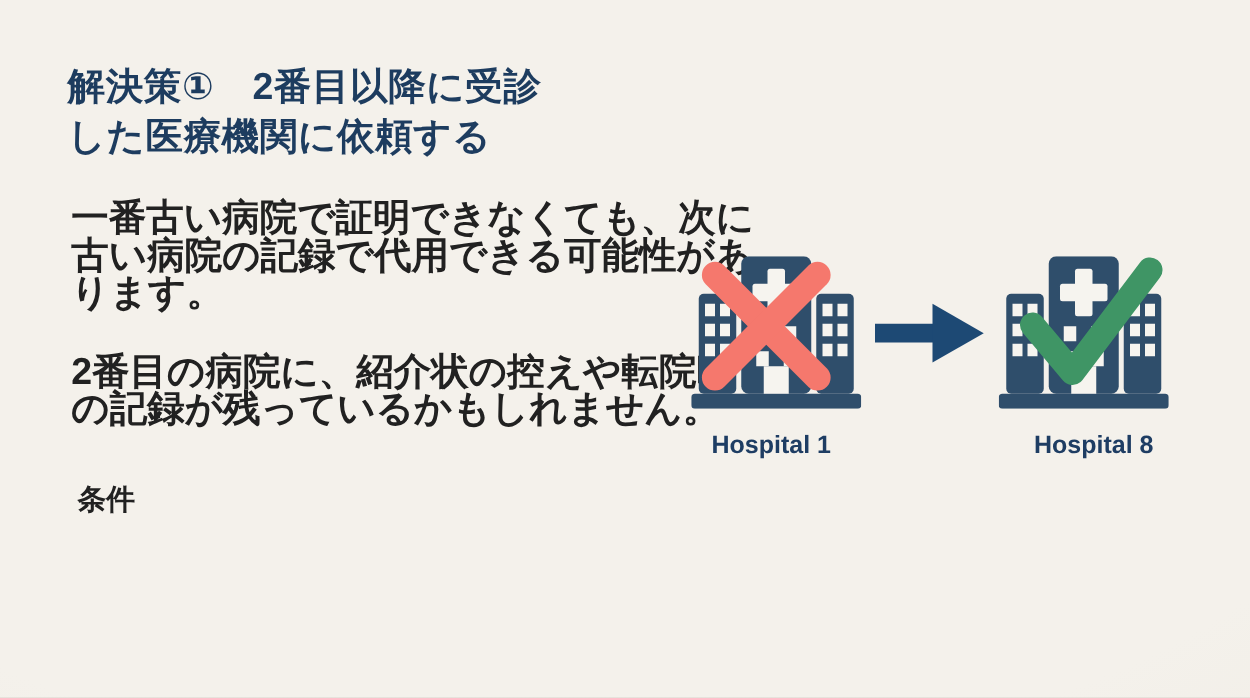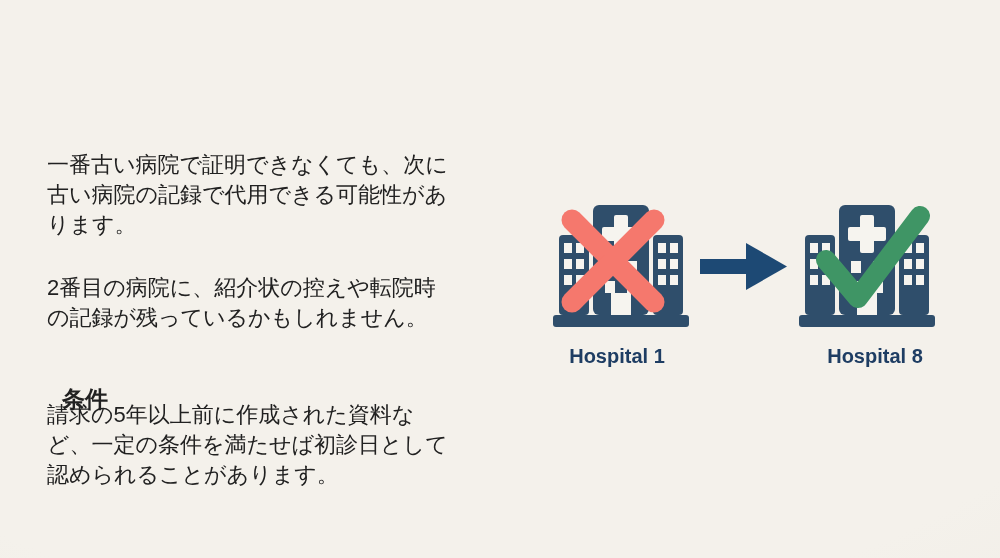--- a/index.html
+++ b/index.html
@@ -18,23 +18,23 @@
   .title {
     left: 54px; top: 50px;
     margin: 0;
     font-size: 30px;
     font-weight: 700;
     line-height: 40px;
     letter-spacing: 0.5px;
     white-space: pre-line;
   }
   .body-text {
-    margin: 0;
-    font-size: 22px;
-    font-weight: 400;
+    margin: 10px;
+    font-size: 30px;
+    font-weight: 700;
     line-height: 30px;
     white-space: pre-line;
   }
   .p1 { left: 47px; top: 150px; }
   .p2 { left: 47px; top: 273px; }
   .cond-heading {
     left: 47px; top: 369px;
     margin: 15px;
     font-size: 23px;
     font-weight: 700;
@@ -49,33 +49,32 @@
     font-weight: 700;
     line-height: 28px;
   }
   svg.abs { display: block; }
 </style>
 </head>
 <body>
 
 <div class="slide">
 
+  <h1 class="abs title" style="color: rgb(29, 60, 95);">解決策①　2番目以降に受診
+した医療機関に依頼する</h1>
 
   <p class="abs body-text p1" style="color: rgb(33, 33, 33);">一番古い病院で証明できなくても、次に
 古い病院の記録で代用できる可能性があ
 ります。</p>
 
   <p class="abs body-text p2" style="color: rgb(33, 33, 33);">2番目の病院に、紹介状の控えや転院時
 の記録が残っているかもしれません。</p>
 
   <h2 class="abs cond-heading" style="color: rgb(33, 33, 33);">条件</h2>
 
-  <p class="abs body-text p3" style="color: rgb(33, 33, 33);">請求の5年以上前に作成された資料な
-ど、一定の条件を満たせば初診日として
-認められることがあります。</p>
 
   <div>
 
     <svg class="abs" style="left:553px;top:205px" width="136" height="122" viewBox="0 0 136 122">
       <g fill="#2F4E6B">
         <rect x="6" y="30" width="30" height="80" rx="4"></rect>
         <rect x="100" y="30" width="30" height="80" rx="4"></rect>
         <rect x="40" y="0" width="56" height="110" rx="6"></rect>
         <rect x="0" y="110" width="136" height="12" rx="3"></rect>
       </g>

